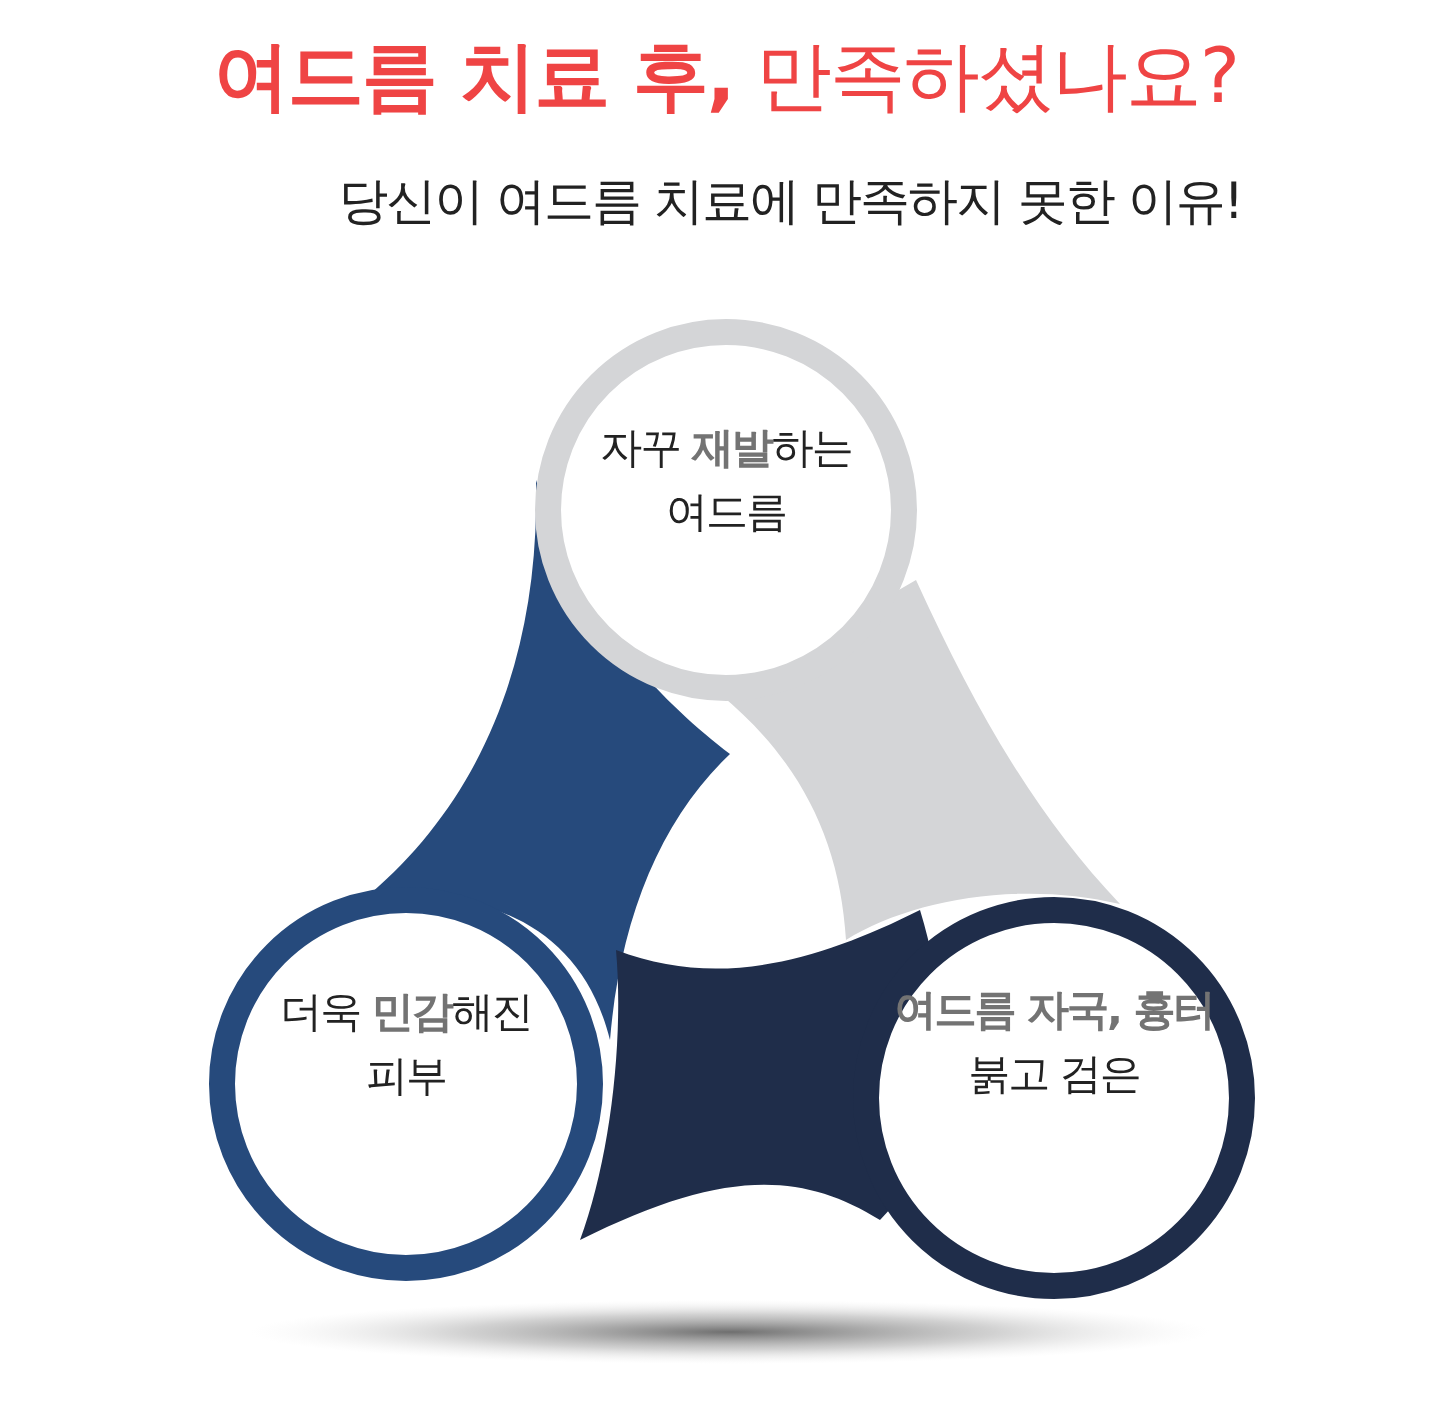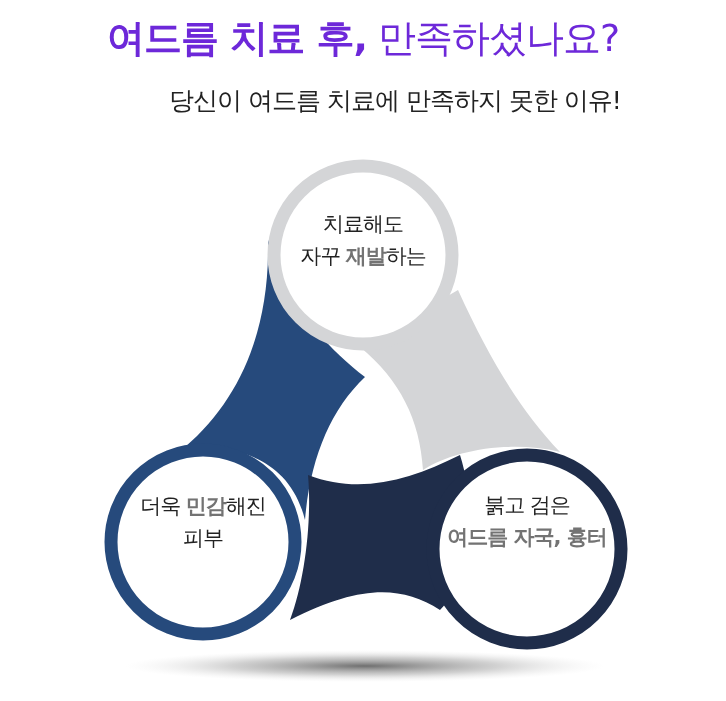--- a/index.html
+++ b/index.html
@@ -1,17 +1,17 @@
 <!DOCTYPE html>
 <html><head>
 <meta charset="utf-8">
 <style>
   html, body { margin:0; padding:0; background:#ffffff; }
   body { width:726px; height:701px; position:relative; overflow:hidden; font-family:"DejaVu Sans","Liberation Sans",sans-serif; }
-  .title { position:absolute; left:0; top:14px; width:726px; text-align:center; font-size:38px; color:#6d28d9; letter-spacing:-1px; line-height:48px; }
+  .title { position:absolute; left:0; top:14px; width:726px; text-align:center; font-size:38px; color:#ef4444; letter-spacing:-1px; line-height:48px; }
   .title .bold { font-weight:bold; }
   .title .light { font-weight:normal; }
   .subtitle { position:absolute; left:0; top:84px; width:726px; text-align:center; font-size:25px; color:#222222; letter-spacing:-1px; line-height:34px;margin-left:32px; }
   svg.diagram { position:absolute; left:0; top:0; }
   .label { position:absolute; text-align:center; color:#222222; font-size:21px; line-height:32px; letter-spacing:-1px; }
   .hl { color:#737373; font-weight:bold; }
 </style>
 </head>
 <body>
 
@@ -36,25 +36,25 @@
   <path fill="#1f2d4a" d="M 308 475 C 360 495, 410 480, 460 455 C 480 520, 470 580, 440 610 C 400 585, 360 585, 290 620 C 305 580, 312 520, 308 475 Z"></path>
 
   <circle cx="363" cy="255" r="89" fill="#ffffff" stroke="#d4d5d7" stroke-width="13"></circle>
 
   <circle cx="203" cy="542" r="92" fill="#ffffff" stroke="#264a7c" stroke-width="13"></circle>
 
   <circle cx="527" cy="549" r="94" fill="#ffffff" stroke="#1f2d4a" stroke-width="13"></circle>
 </svg>
 
 <div class="label" style="left:283px; top:208px; width:160px;">
-  <div><span>치료해도</span><span class="hl"></span><span></span></div>
   <div><span>자꾸 </span><span class="hl">재발</span><span>하는</span></div>
+  <div><span>여드름</span><span class="hl"></span><span></span></div>
 </div>
 
 <div class="label" style="left:118px; top:490px; width:170px;">
   <div><span>더욱 </span><span class="hl">민감</span><span>해진</span></div>
   <div><span>피부</span><span class="hl"></span><span></span></div>
 </div>
 
 <div class="label" style="left:437px; top:489px; width:180px;">
+  <div><span></span><span class="hl">여드름 자국, 흉터</span><span></span></div>
   <div><span>붉고 검은</span><span class="hl"></span><span></span></div>
-  <div><span></span><span class="hl">여드름 자국, 흉터</span><span></span></div>
 </div>
 
 </body></html>

